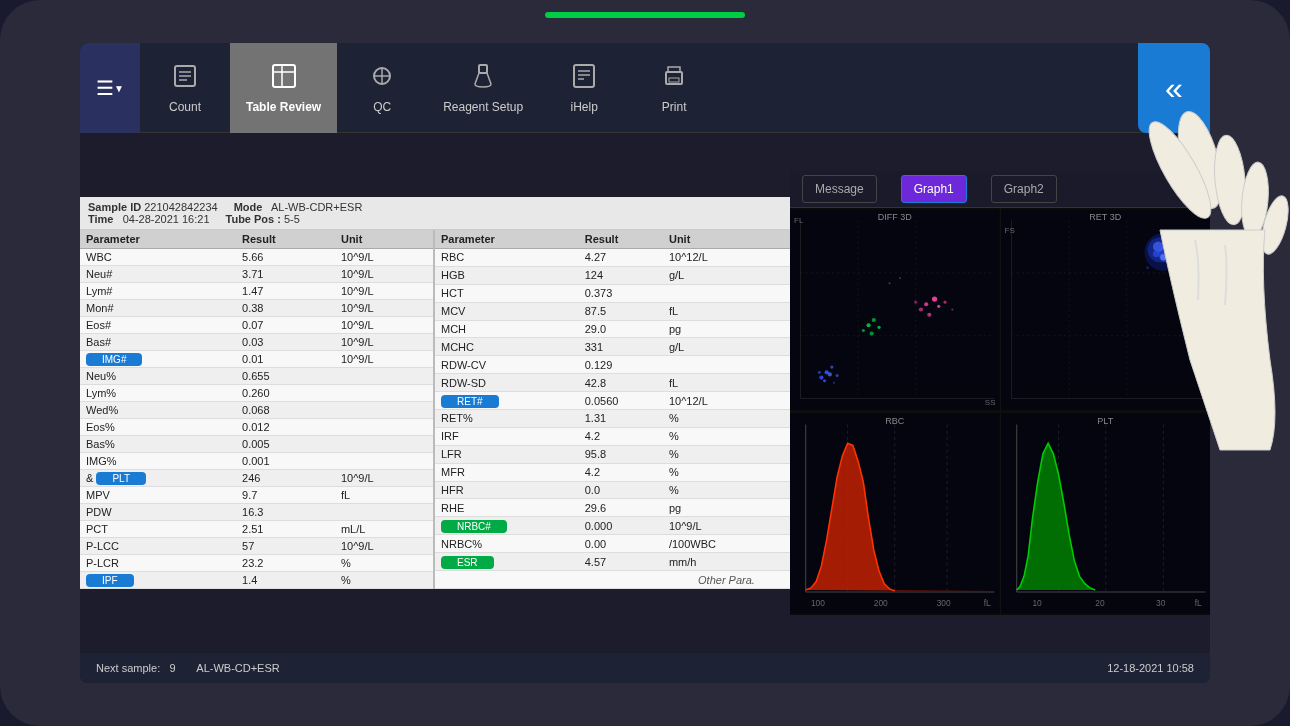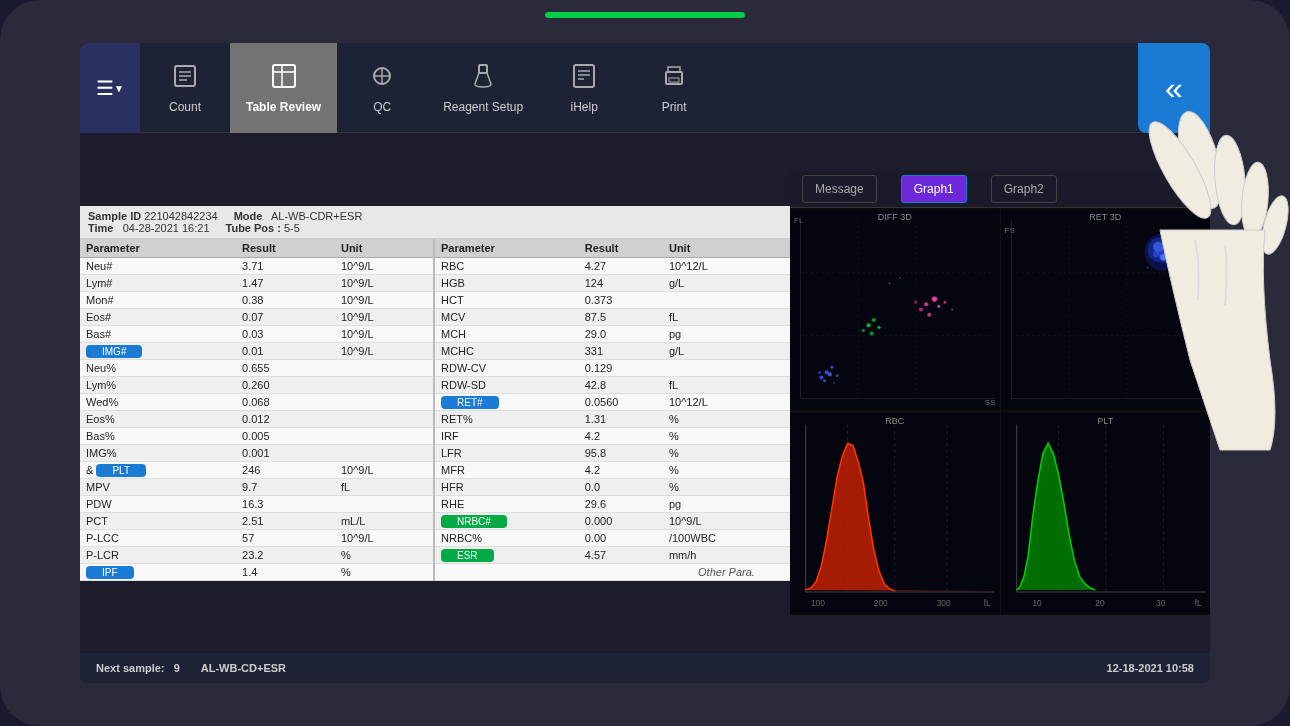--- a/index.html
+++ b/index.html
@@ -210,21 +210,20 @@
       left: 0;
       right: 0;
       height: 30px;
       background: #1e2235;
       display: flex;
       align-items: center;
       justify-content: space-between;
       padding: 0 16px;
       color: #ccc;
       font-size: 11px;
-      font-weight: bold;
     }
 
     
     .hand-overlay {
       position: absolute;
       right: -60px;
       top: 80px;
       width: 280px;
       height: 400px;
       z-index: 100;
@@ -353,20 +352,25 @@
 
           <table class="data-table" style="width:50%;border-right:2px solid #bbb;">
             <thead>
               <tr>
                 <th>Parameter</th>
                 <th>Result</th>
                 <th>Unit</th>
               </tr>
             </thead>
             <tbody id="left-table-body">
+            <tr>
+                  <td>WBC</td>
+                  <td>5.66</td>
+                  <td>10^9/L</td>
+                </tr>
                 <tr>
                   <td>Neu#</td>
                   <td>3.71</td>
                   <td>10^9/L</td>
                 </tr>
                 <tr>
                   <td>Lym#</td>
                   <td>1.47</td>
                   <td>10^9/L</td>
                 </tr>

